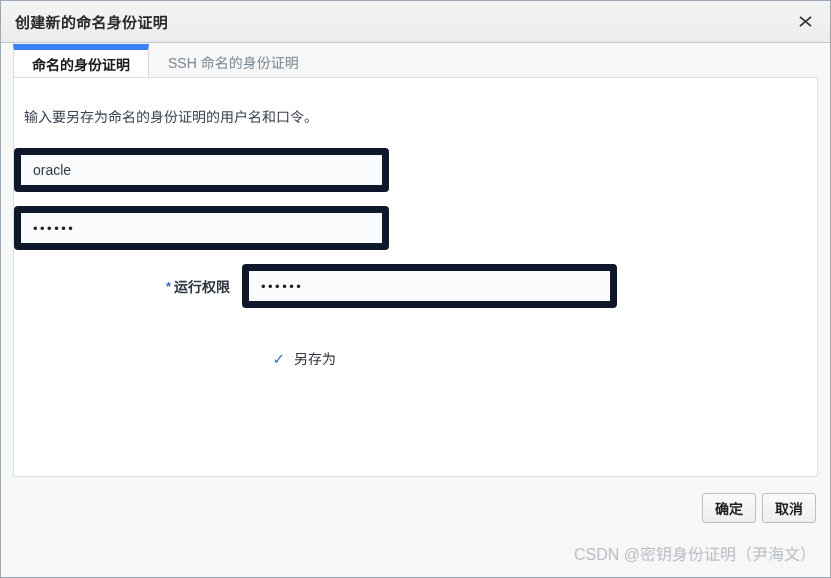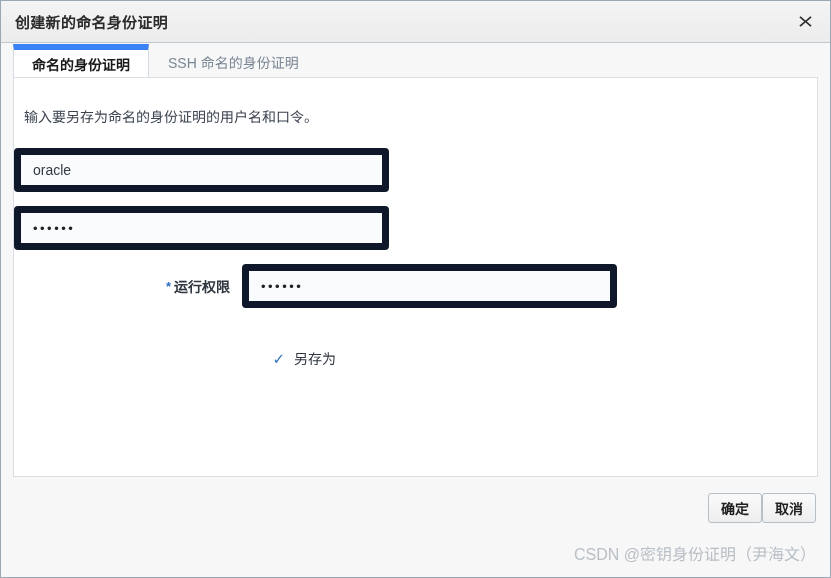--- a/index.html
+++ b/index.html
@@ -239,20 +239,21 @@
     min-width: 54px;
     height: 30px;
     box-sizing: border-box;
     background: linear-gradient(to bottom, #fafafa 0%, #eeeeee 100%);
     border: 1px solid #b7bfc7;
     border-radius: 3px;
     font-size: 14px;
     font-weight: bold;
     color: #1f1f1f;
     cursor: pointer;
+    margin-left: 6px;
     font-family: "Liberation Sans", "DejaVu Sans", sans-serif;
     padding: 0 9px;
   }
 
   .watermark {
     position: absolute;
     right: 14px;
     bottom: 12px;
     font-size: 16px;
     color: #b9bfc6;

